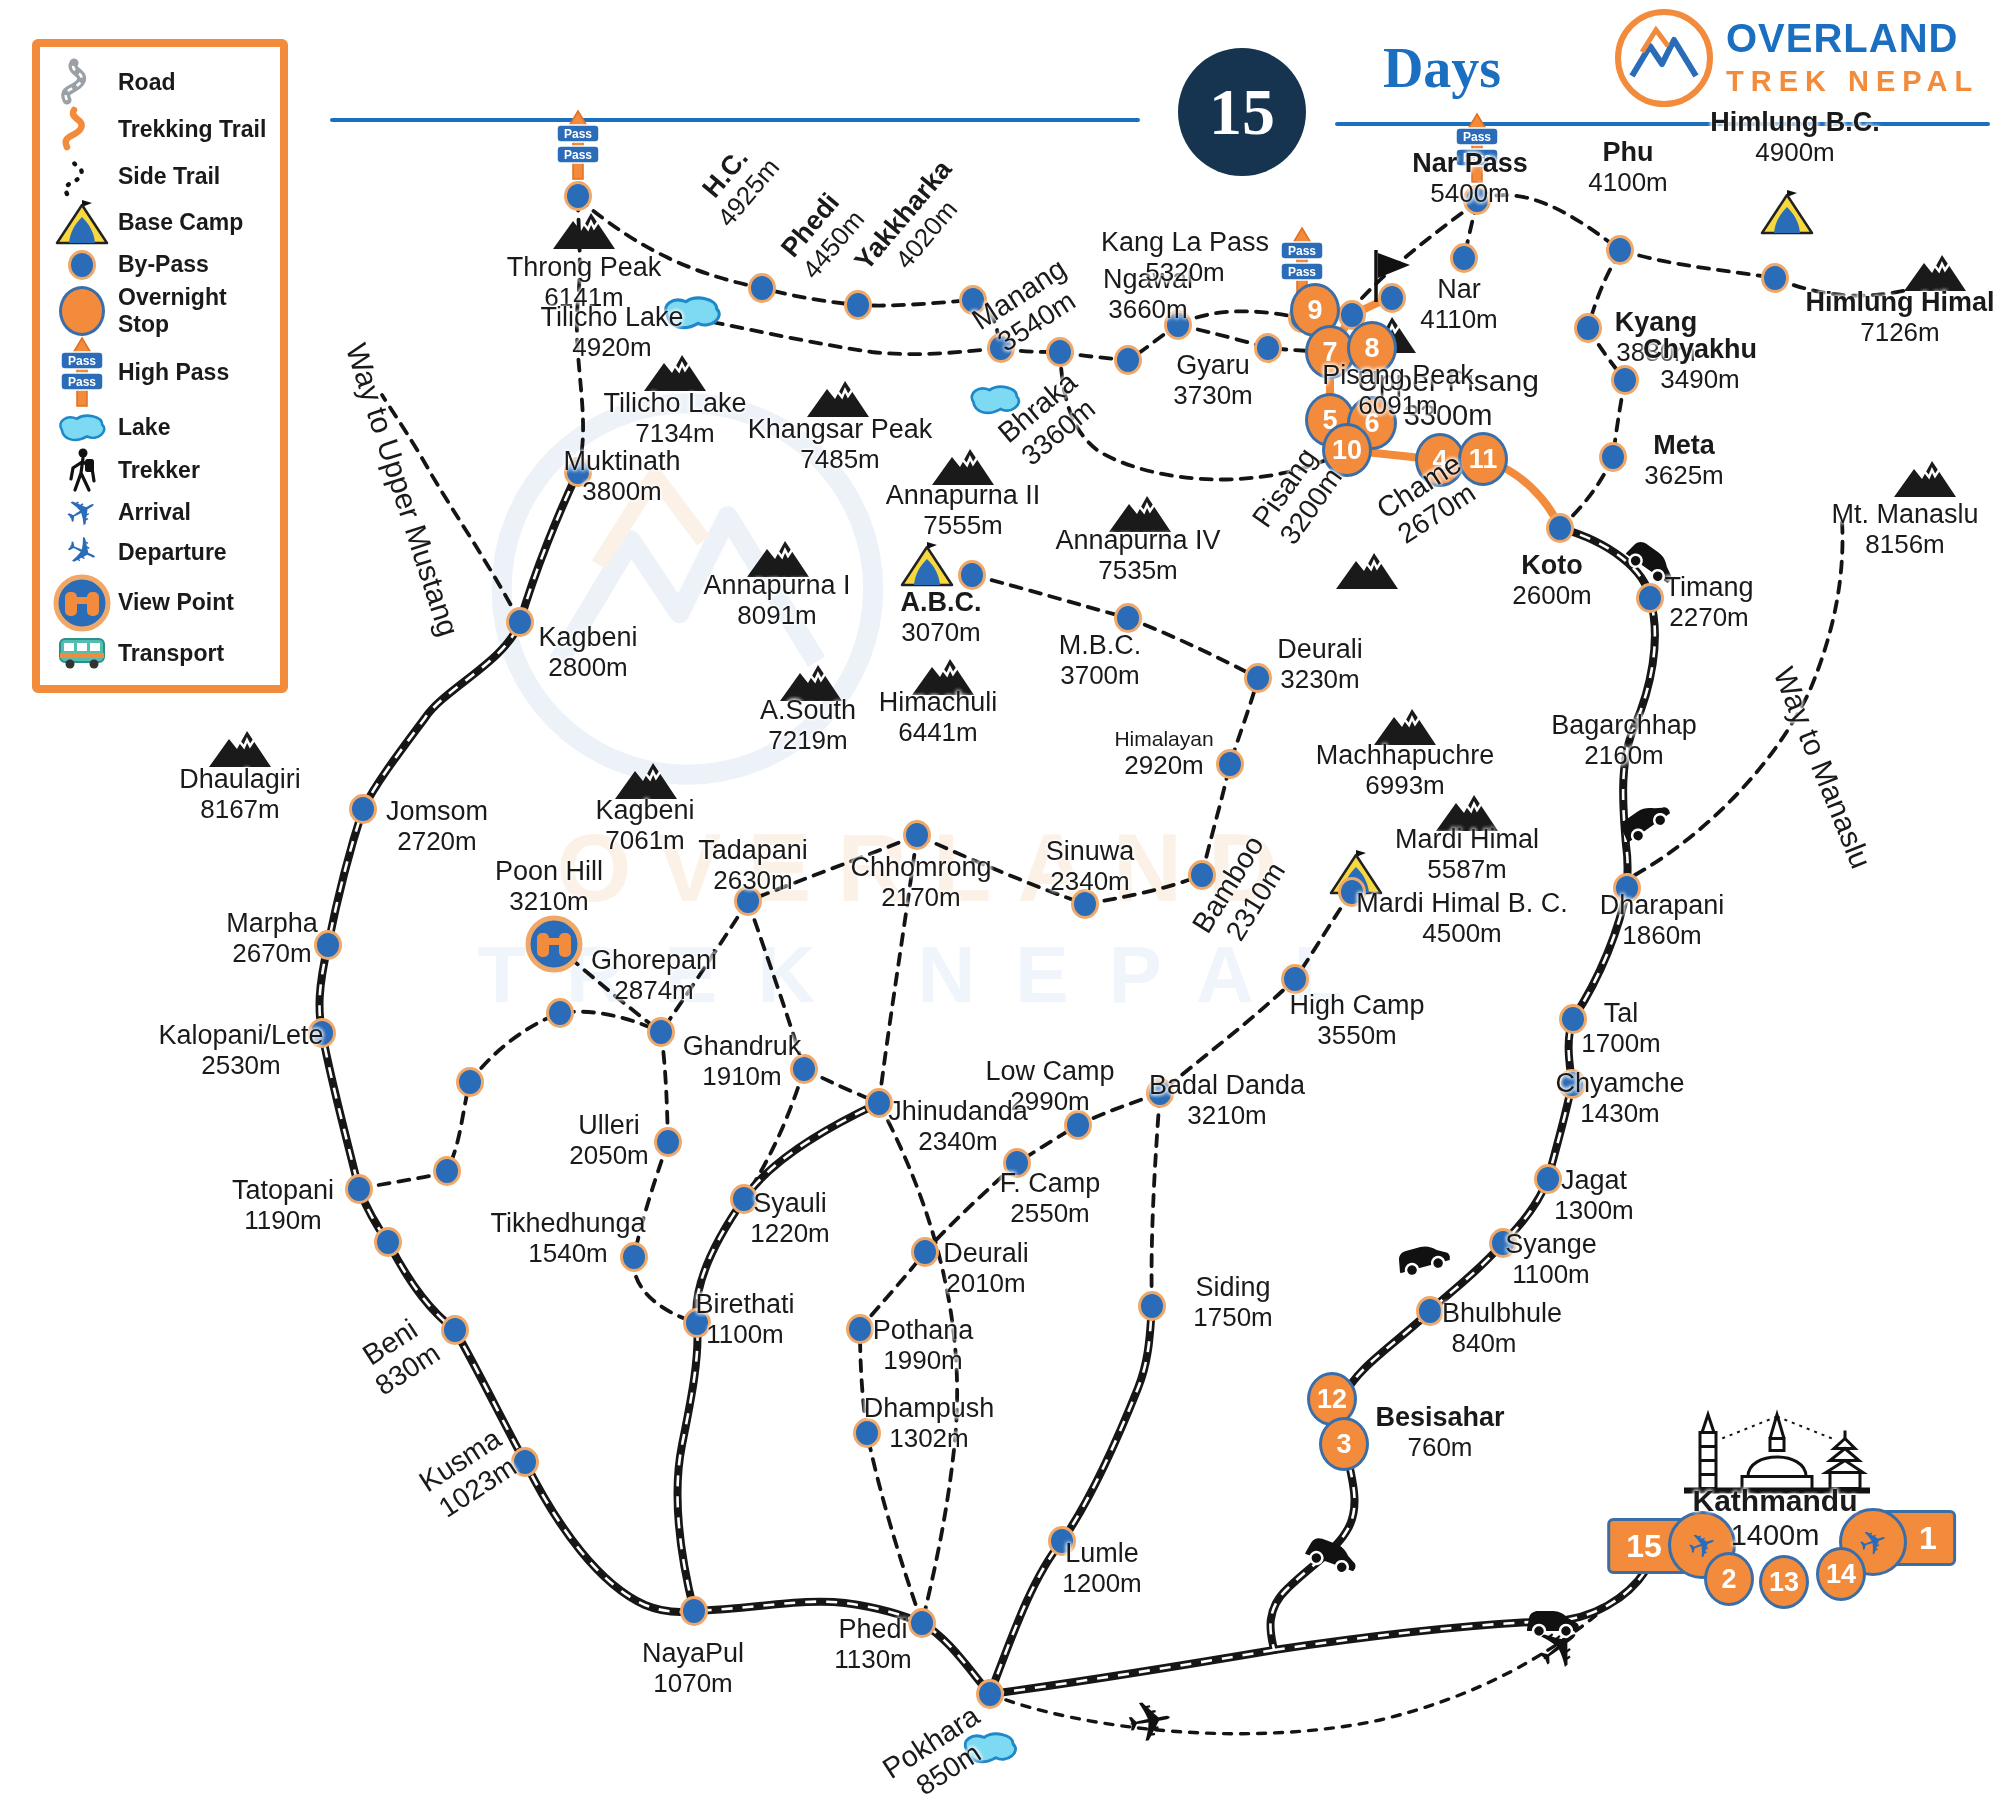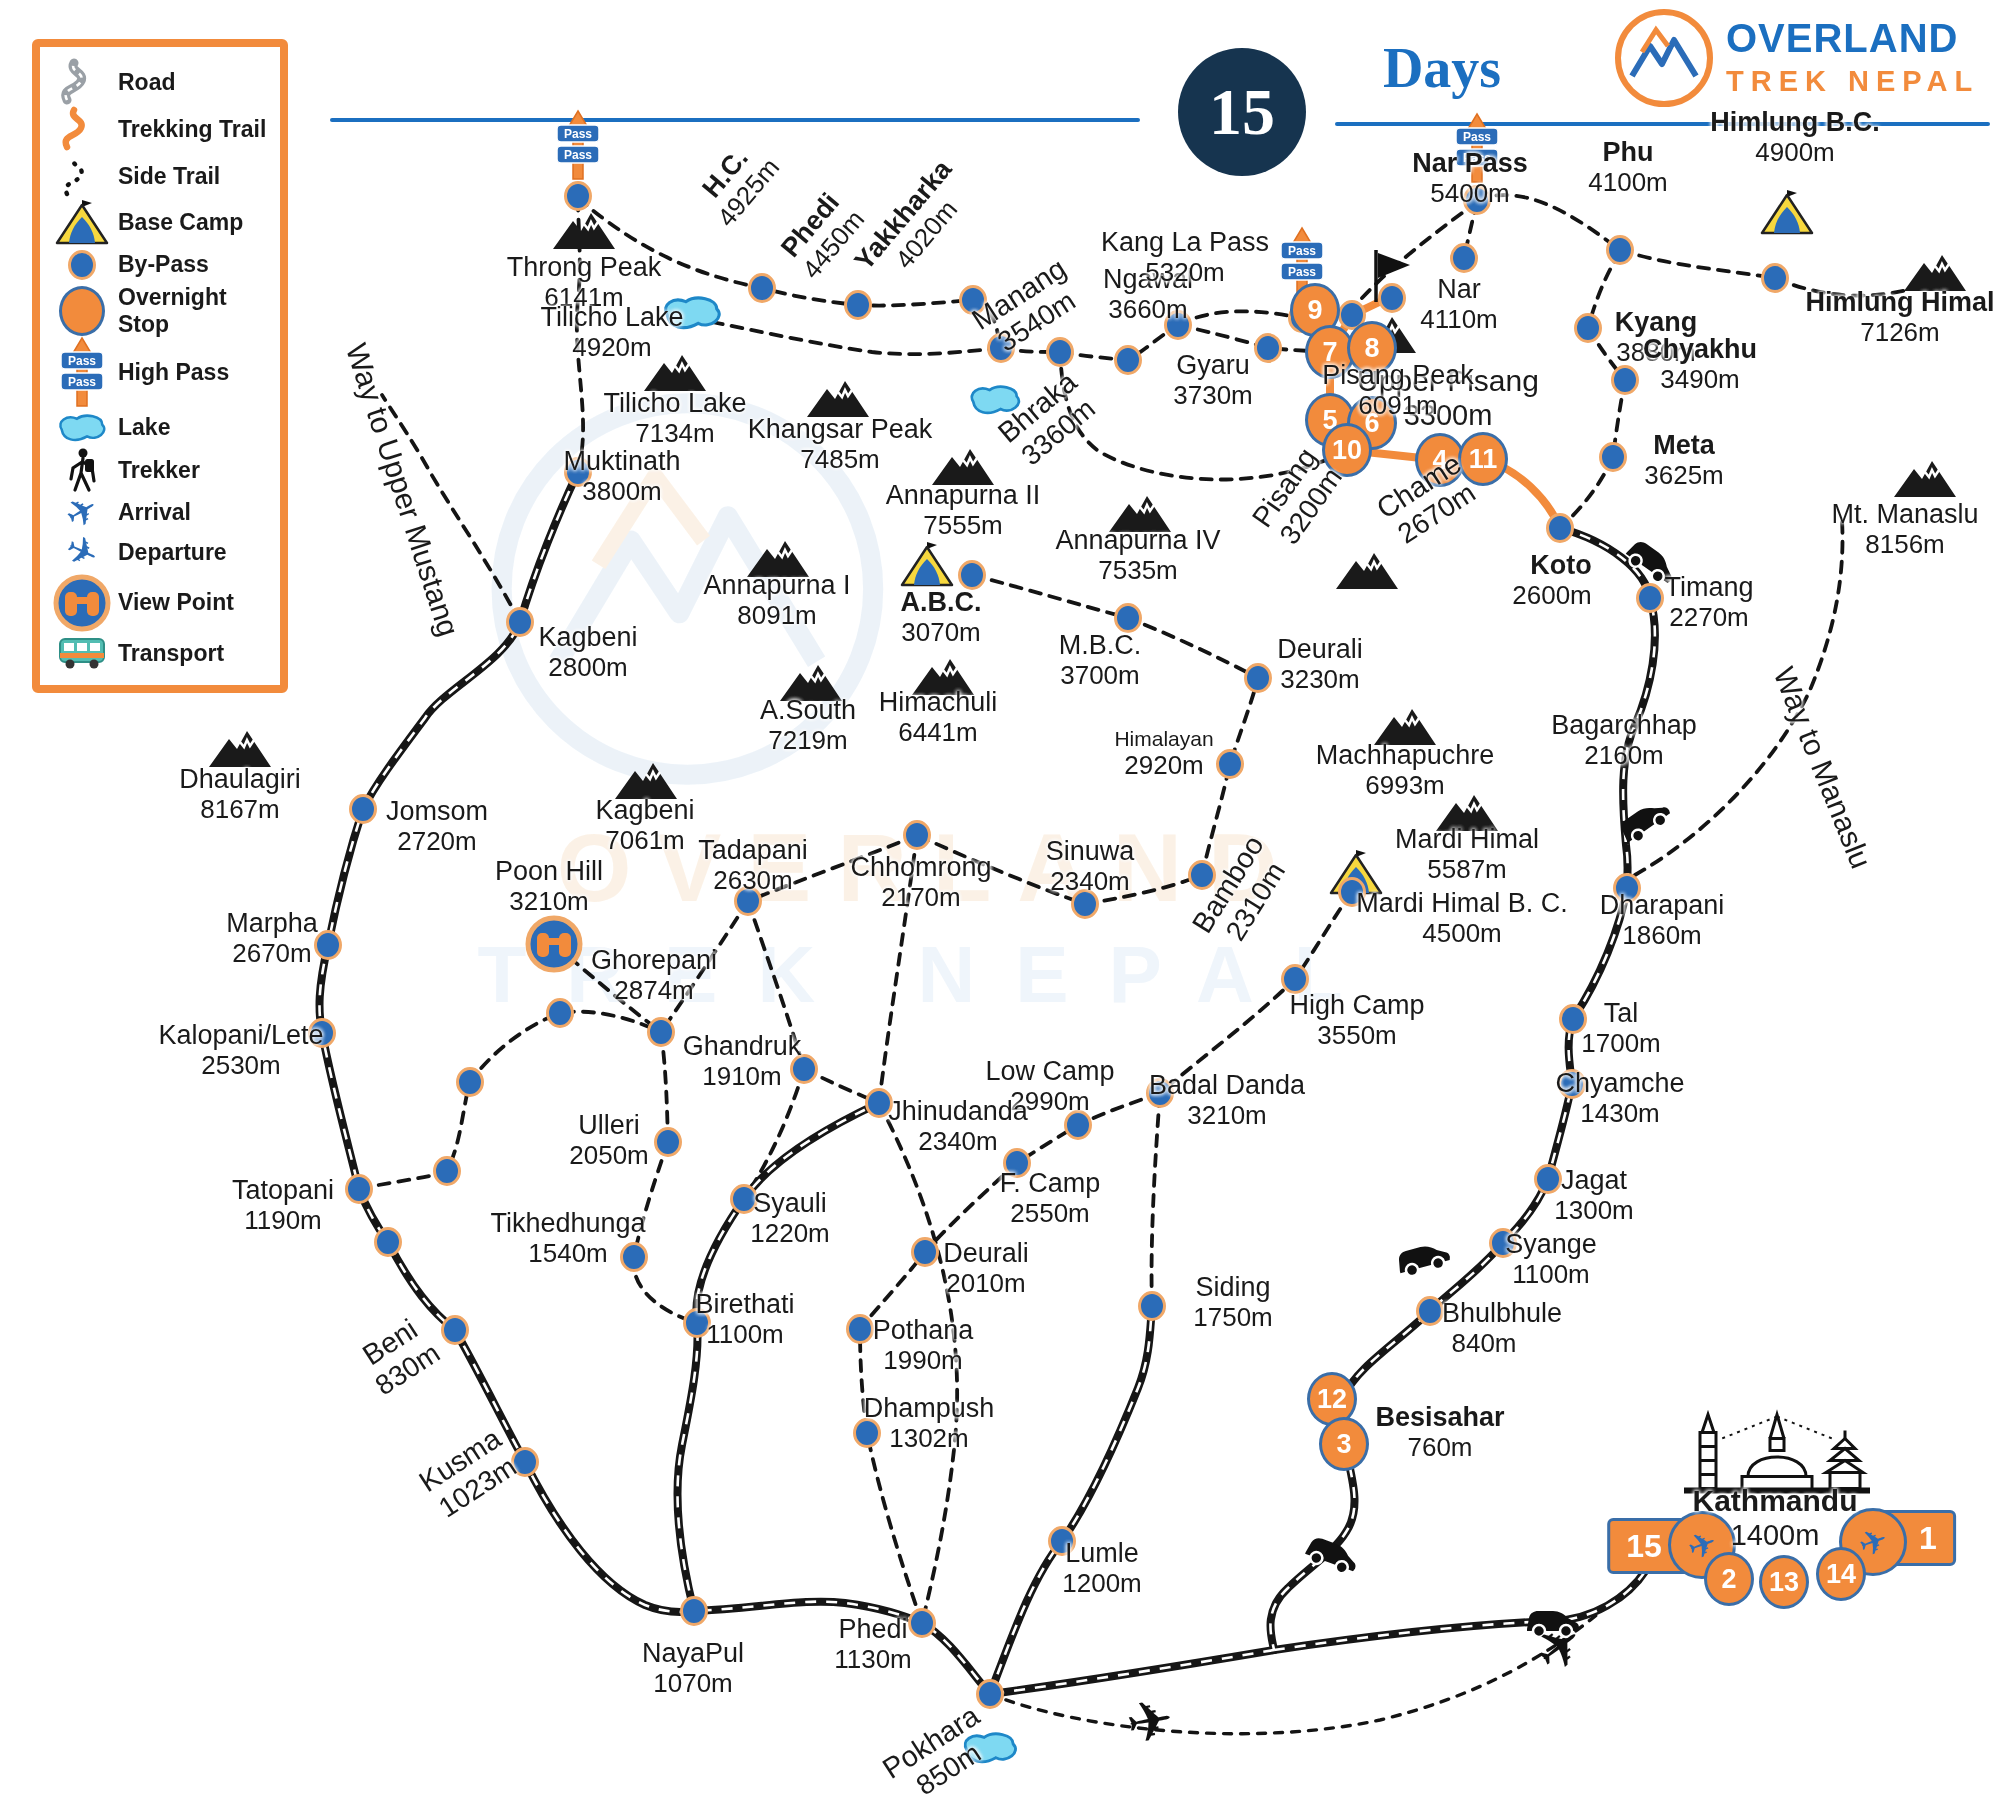--- a/index.html
+++ b/index.html
@@ -881,21 +881,21 @@
     </div>
     <div class="lbl" style="left: 1298px; top: 497px; transform: translate(-50%, -50%) rotate(-55deg);">
       <div class="l1" style="font-size: 29px;">Pisang</div>
       <div class="l2" style="font-size: 28px;">3200m</div>
     </div>
     <div class="lbl" style="left: 1428px; top: 500px; transform: translate(-50%, -50%) rotate(-33deg);">
       <div class="l1" style="font-size: 29px;">Chame</div>
       <div class="l2" style="font-size: 28px;">2670m</div>
     </div>
     <div class="lbl b" style="left: 1552px; top: 580px; transform: translate(-50%, -50%) rotate(0deg);">
-      <div class="l1" style="font-size: 27px; text-align: right;">Koto</div>
+      <div class="l1" style="font-size: 27px;">Koto</div>
       <div class="l2" style="font-size: 26px;">2600m</div>
     </div>
     <div class="lbl" style="left: 1709px; top: 602px; transform: translate(-50%, -50%) rotate(0deg);">
       <div class="l1" style="font-size: 27px;">Timang</div>
       <div class="l2" style="font-size: 26px;">2270m</div>
     </div>
     <div class="lbl" style="left: 1624px; top: 740px; transform: translate(-50%, -50%) rotate(0deg);">
       <div class="l1" style="font-size: 27px;">Bagarchhap</div>
       <div class="l2" style="font-size: 26px;">2160m</div>
     </div>

